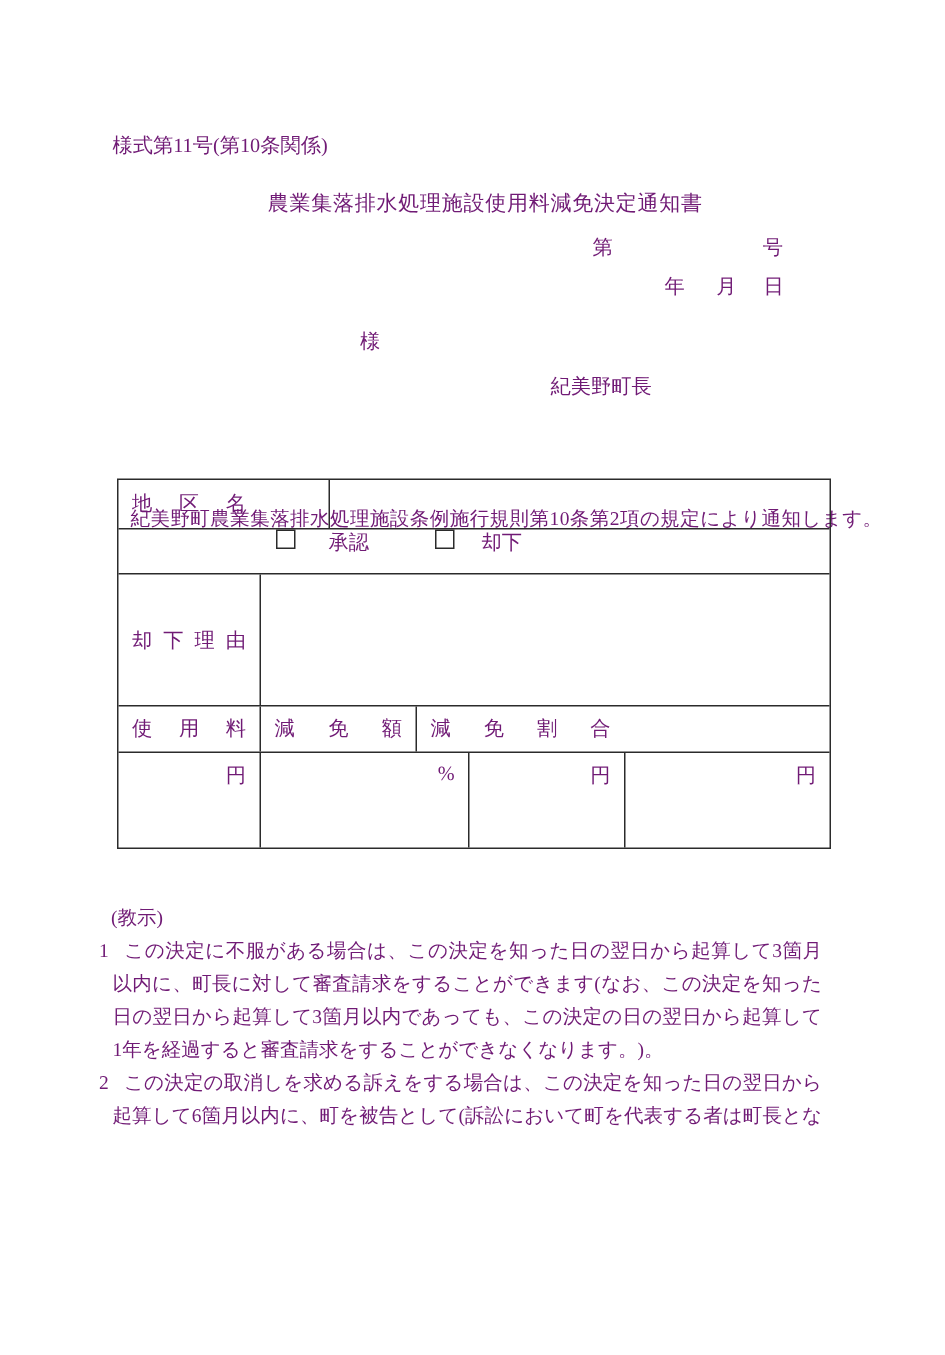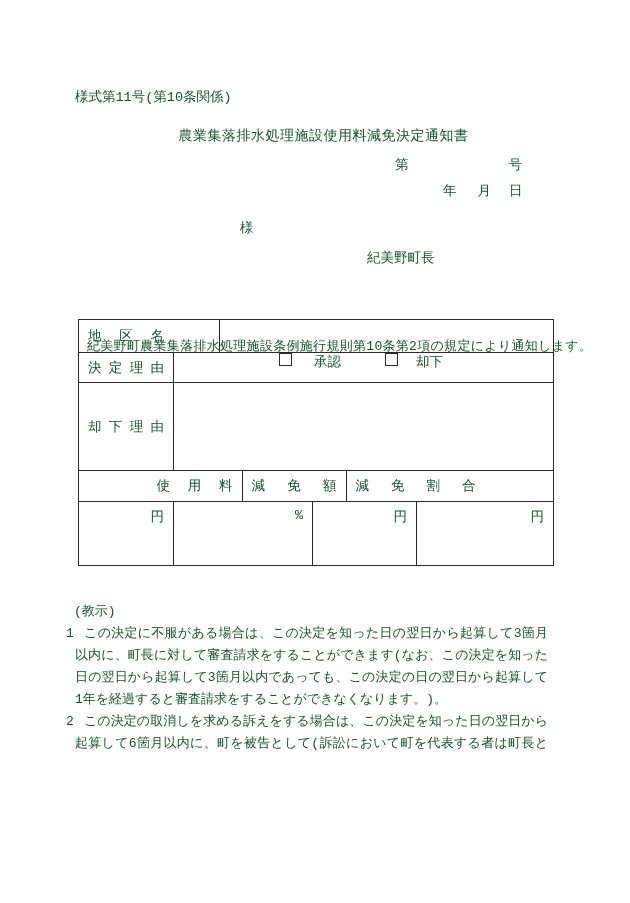--- a/index.html
+++ b/index.html
@@ -2,22 +2,22 @@
 <html><head>
 <meta charset="utf-8">
 <style>
   * { margin: 0; padding: 0; box-sizing: border-box; }
   html, body { background: #ffffff; }
   .page {
     position: relative;
     width: 630px;
     height: 753px;
     background: #ffffff;
-    font-family: Liberation Mono, monospace;
-    color: #14532d;
+    font-family: Liberation Serif, serif;
+    color: #701a75;
     overflow: hidden;
   }
   .abs { position: absolute; }
 
   .form-number { left: 75px; top: 88px; font-size: 13.5px; }
   .doc-title { left: 0; right: 0; top: 127px; text-align: center; font-size: 14px; letter-spacing: 0.5px; padding-left: 17px; }
 
   .docno-line { left: 395px; top: 156px; font-size: 13.5px; display: flex; gap: 100px; }
   .date-line { left: 443px; top: 182px; font-size: 13.5px; display: flex; }
   .date-line .sep1 { margin-left: 21px; }
@@ -46,21 +46,21 @@
   .label-cell .jtext, .hdr-cell .jtext {
     width: 100%;
     text-align: justify;
     text-align-last: justify;
   }
   .fill-cell { flex: 1; }
   .r-district { height: 32px; }
   .r-decision { height: 30px; }
   .r-rejection { height: 88px; }
   .r-payment { height: 32px; }
-  .r-header { height: 31px; justify-content: center; }
+  .r-header { height: 31px; }
   .r-values { height: 64px; }
 
   .checkbox-row { display: flex; align-items: flex-start; padding-left: 105px; }
   .cbox {
     width: 13px; height: 13px;
     border: 1px solid #2b2b2b;
     display: inline-block;
     flex: 0 0 auto;
   }
   .cb-label-1 { margin-left: 22px; }
@@ -123,23 +123,20 @@
   <div class="abs form-table">
 
     <div class="trow r-district">
       <div class="tcell label-cell">
         <div class="jtext">地区名</div>
       </div>
       <div class="tcell fill-cell"></div>
     </div>
 
     <div class="trow r-decision">
-      <div class="tcell label-cell">
-        <div class="jtext">決定理由</div>
-      </div>
       <div class="tcell fill-cell checkbox-row">
         <span class="cbox"></span>
         <span class="cb-label-1">承認</span>
         <span class="cbox cbox-2"></span>
         <span class="cb-label-2">却下</span>
       </div>
     </div>
 
     <div class="trow r-rejection">
       <div class="tcell label-cell">

